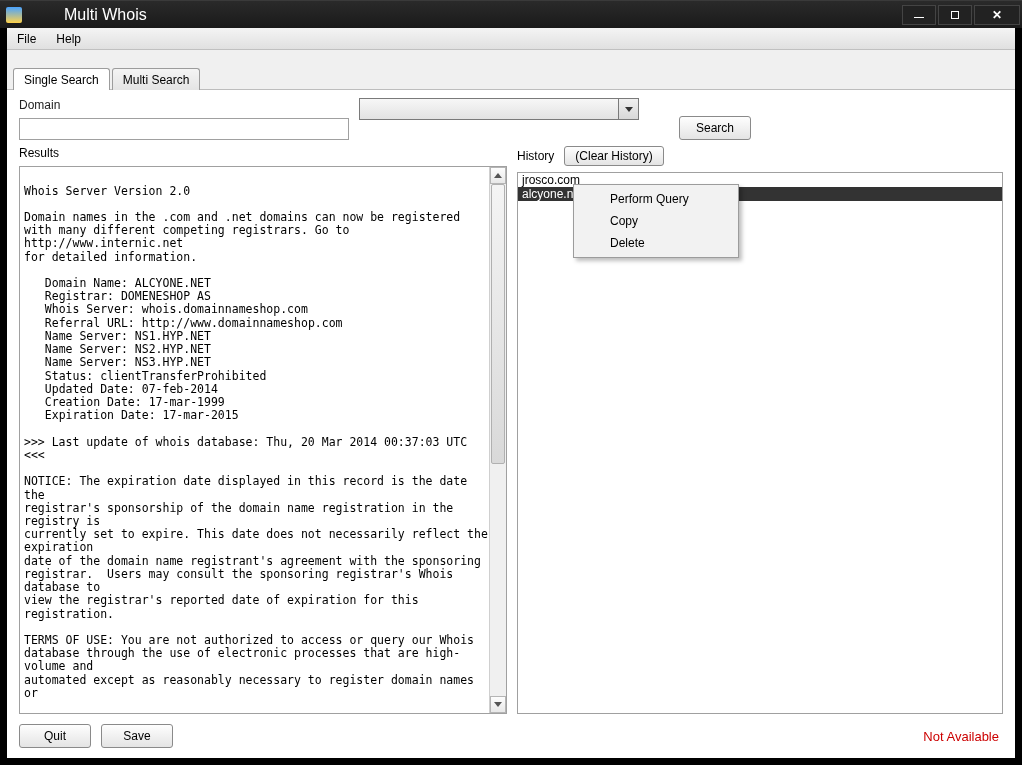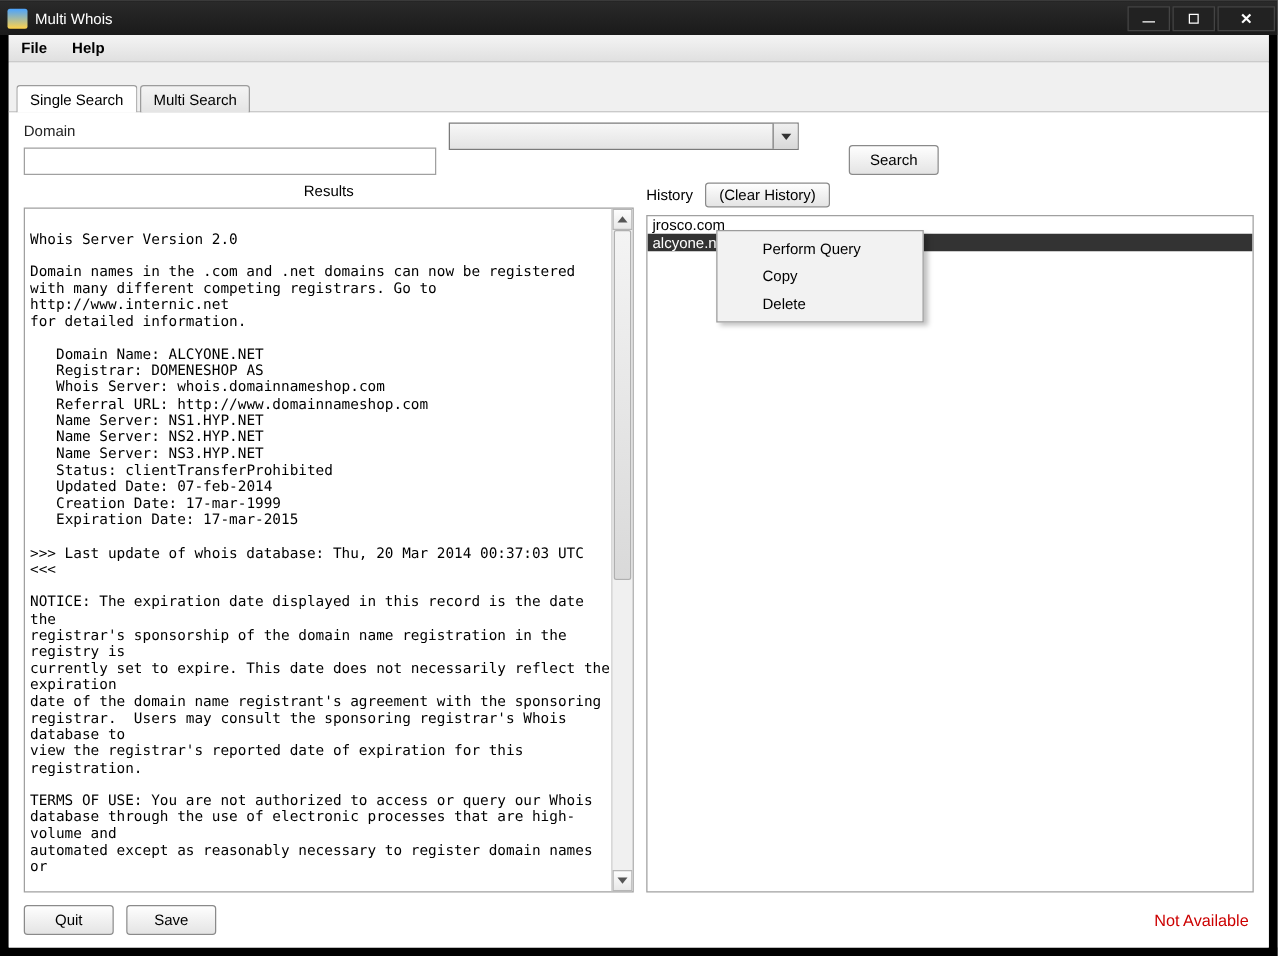--- a/index.html
+++ b/index.html
@@ -18,43 +18,42 @@
     display: flex; align-items: center;
     color: #fff;
     padding: 0 2px 0 6px;
     border-top: 1px solid #3a3a3a;
   }
   .titlebar .app-icon {
     width: 16px; height: 16px; margin-right: 6px;
     background: linear-gradient(#4aa3ff,#ffd24a);
     border-radius: 2px;
   }
-  .titlebar .title { flex: 1; font-size: 12px; }
+  .titlebar .title { flex: 1; font-size: 16px; margin-left: 36px; }
   .win-buttons { display: flex; gap: 0; }
   .win-btn {
     width: 34px; height: 20px;
     display: flex; align-items: center; justify-content: center;
     color: #fff; font-family: sans-serif;
     border: 1px solid #444; background: #222; margin-left: 2px;
   }
   .win-btn.close { width: 46px; }
   .win-btn .sq { width:8px; height:8px; border:1px solid #fff; }
   .win-btn .dash { width:10px; height:1px; background:#fff; margin-top:6px; }
   .win-btn .x { font-size:12px; font-weight:bold; }
 
   
   .client {
     flex: 1; background: #f0f0f0; border: 7px solid #000; border-top: none;
     display: flex; flex-direction: column;
   }
   .menubar {
-    height: 22px; display: flex; align-items: flex-start;
+    height: 22px; display: flex; align-items: center;
     background: linear-gradient(#f4f4f4,#e0e0e0);
     border-bottom: 1px solid #c0c0c0;
-    font-weight: bold;
   }
   .menu-item { padding: 3px 10px; cursor: default; }
 
   
   .tabstrip { height: 40px; padding: 0 6px; display: flex; align-items: flex-end;
     background: #f0f0f0; border-bottom: 1px solid #bdbdbd; }
   .tab {
     padding: 4px 10px 3px; border: 1px solid #9c9c9c; border-bottom: none;
     background: linear-gradient(#f4f4f4,#e4e4e4);
     border-top-left-radius: 3px; border-top-right-radius: 3px;
@@ -95,21 +94,21 @@
     min-width: 72px; height: 24px; padding: 0 14px;
     background: linear-gradient(#fefefe,#e4e4e4);
     border: 1px solid #8a8a8a; border-radius: 3px;
     display:inline-flex; align-items:center; justify-content:center;
     font-size:12px;
   }
   .col-right .search-wrap { margin-top: 18px; margin-left: 30px; }
 
   .bodyrow { flex:1; display:flex; gap:10px; margin-top: 6px; min-height:0; }
   .results-wrap { width: 488px; display:flex; flex-direction:column; }
-  .results-label { font-size:12px; margin-bottom:6px;text-align:center; }
+  .results-label { font-size:12px; margin-bottom:6px; }
   .results-box {
     flex:1; border:1px solid #a0a0a0; background:#fff; position:relative; overflow:hidden;
   }
   .results-scroll {
     position:absolute; right:0; top:0; bottom:0; width:17px;
     background:#f0f0f0; border-left:1px solid #cfcfcf;
     display:flex; flex-direction:column;
   }
   .sb-btn { height:17px; background: linear-gradient(#fdfdfd,#e8e8e8); border:1px solid #b5b5b5; display:flex; align-items:center; justify-content:center; }
   .sb-btn .tri-u { width:0;height:0;border-left:4px solid transparent;border-right:4px solid transparent;border-bottom:5px solid #555; }

